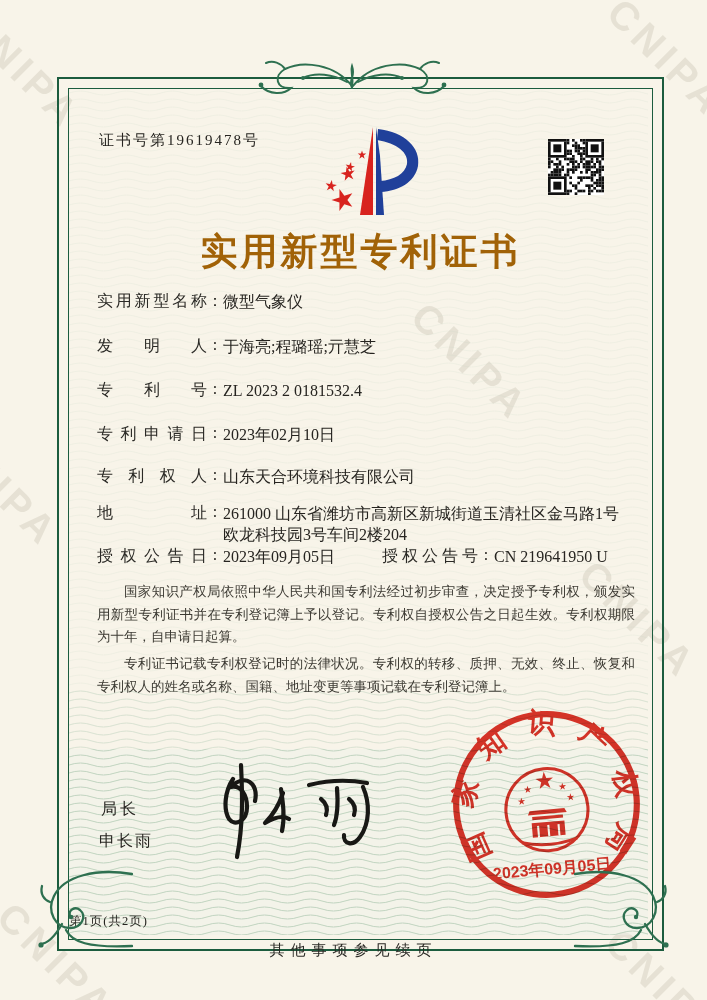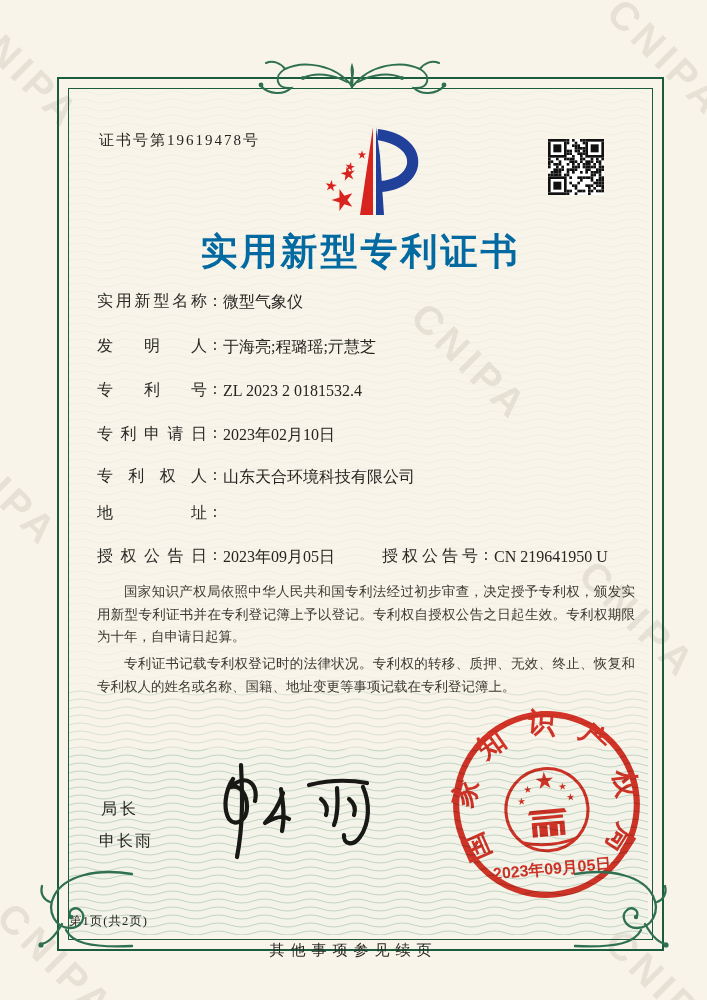--- a/index.html
+++ b/index.html
@@ -34,21 +34,21 @@
     position:relative;width:100%;height:100%;
     border:1px solid #1c5c3e;box-sizing:border-box;
   }
   .waves{position:absolute;left:0;top:0;width:100%;height:100%;z-index:0;pointer-events:none}
   
   .cert-no{position:absolute;left:30px;top:42px;font-size:15px;letter-spacing:2px;z-index:1}
   .logo{position:absolute;left:238px;top:33px;z-index:1}
   .qr{position:absolute;left:479px;top:50px;z-index:1}
   .title{
     position:absolute;left:0;top:138px;width:100%;text-align:center;
-    font-size:37px;font-weight:700;letter-spacing:3px;color:#0369a1;z-index:1;
+    font-size:37px;font-weight:700;letter-spacing:3px;color:#a16207;z-index:1;
   }
   .row{position:absolute;left:28px;right:26px;display:flex;align-items:flex-start;font-size:16px;z-index:1}
   .lbl{flex:0 0 110px;text-align:justify;text-align-last:justify;color:#2b2a26}
   .sep{flex:0 0 16px;text-align:center}
   .val{flex:1;line-height:21px}
   .r1{top:202px}.r2{top:247px}.r3{top:291px}.r4{top:335px}.r5{top:377px}.r6{top:414px}
   .r7{top:457px}
   .pair2{position:absolute;left:285px;top:0;display:flex;width:272px}
   .pair2 .lbl{flex:0 0 96px}
   .para{
@@ -310,20 +310,21 @@
       <span class="val">2023年02月10日</span>
     </div>
     <div class="row r5">
       <span class="lbl">专利权人</span>
       <span class="sep">:</span>
       <span class="val">山东天合环境科技有限公司</span>
     </div>
     <div class="row r6">
       <span class="lbl">地址</span>
       <span class="sep">:</span>
+      <span class="val">261000 山东省潍坊市高新区新城街道玉清社区金马路1号欧龙科技园3号车间2楼204</span>
     </div>
     <div class="row r7" style="position:absolute;">
       <span class="lbl">授权公告日</span>
       <span class="sep">:</span>
       <span class="val">2023年09月05日</span>
       <span class="pair2">
         <span class="lbl">授权公告号</span>
         <span class="sep">:</span>
         <span class="val">CN 219641950 U</span>
       </span>

